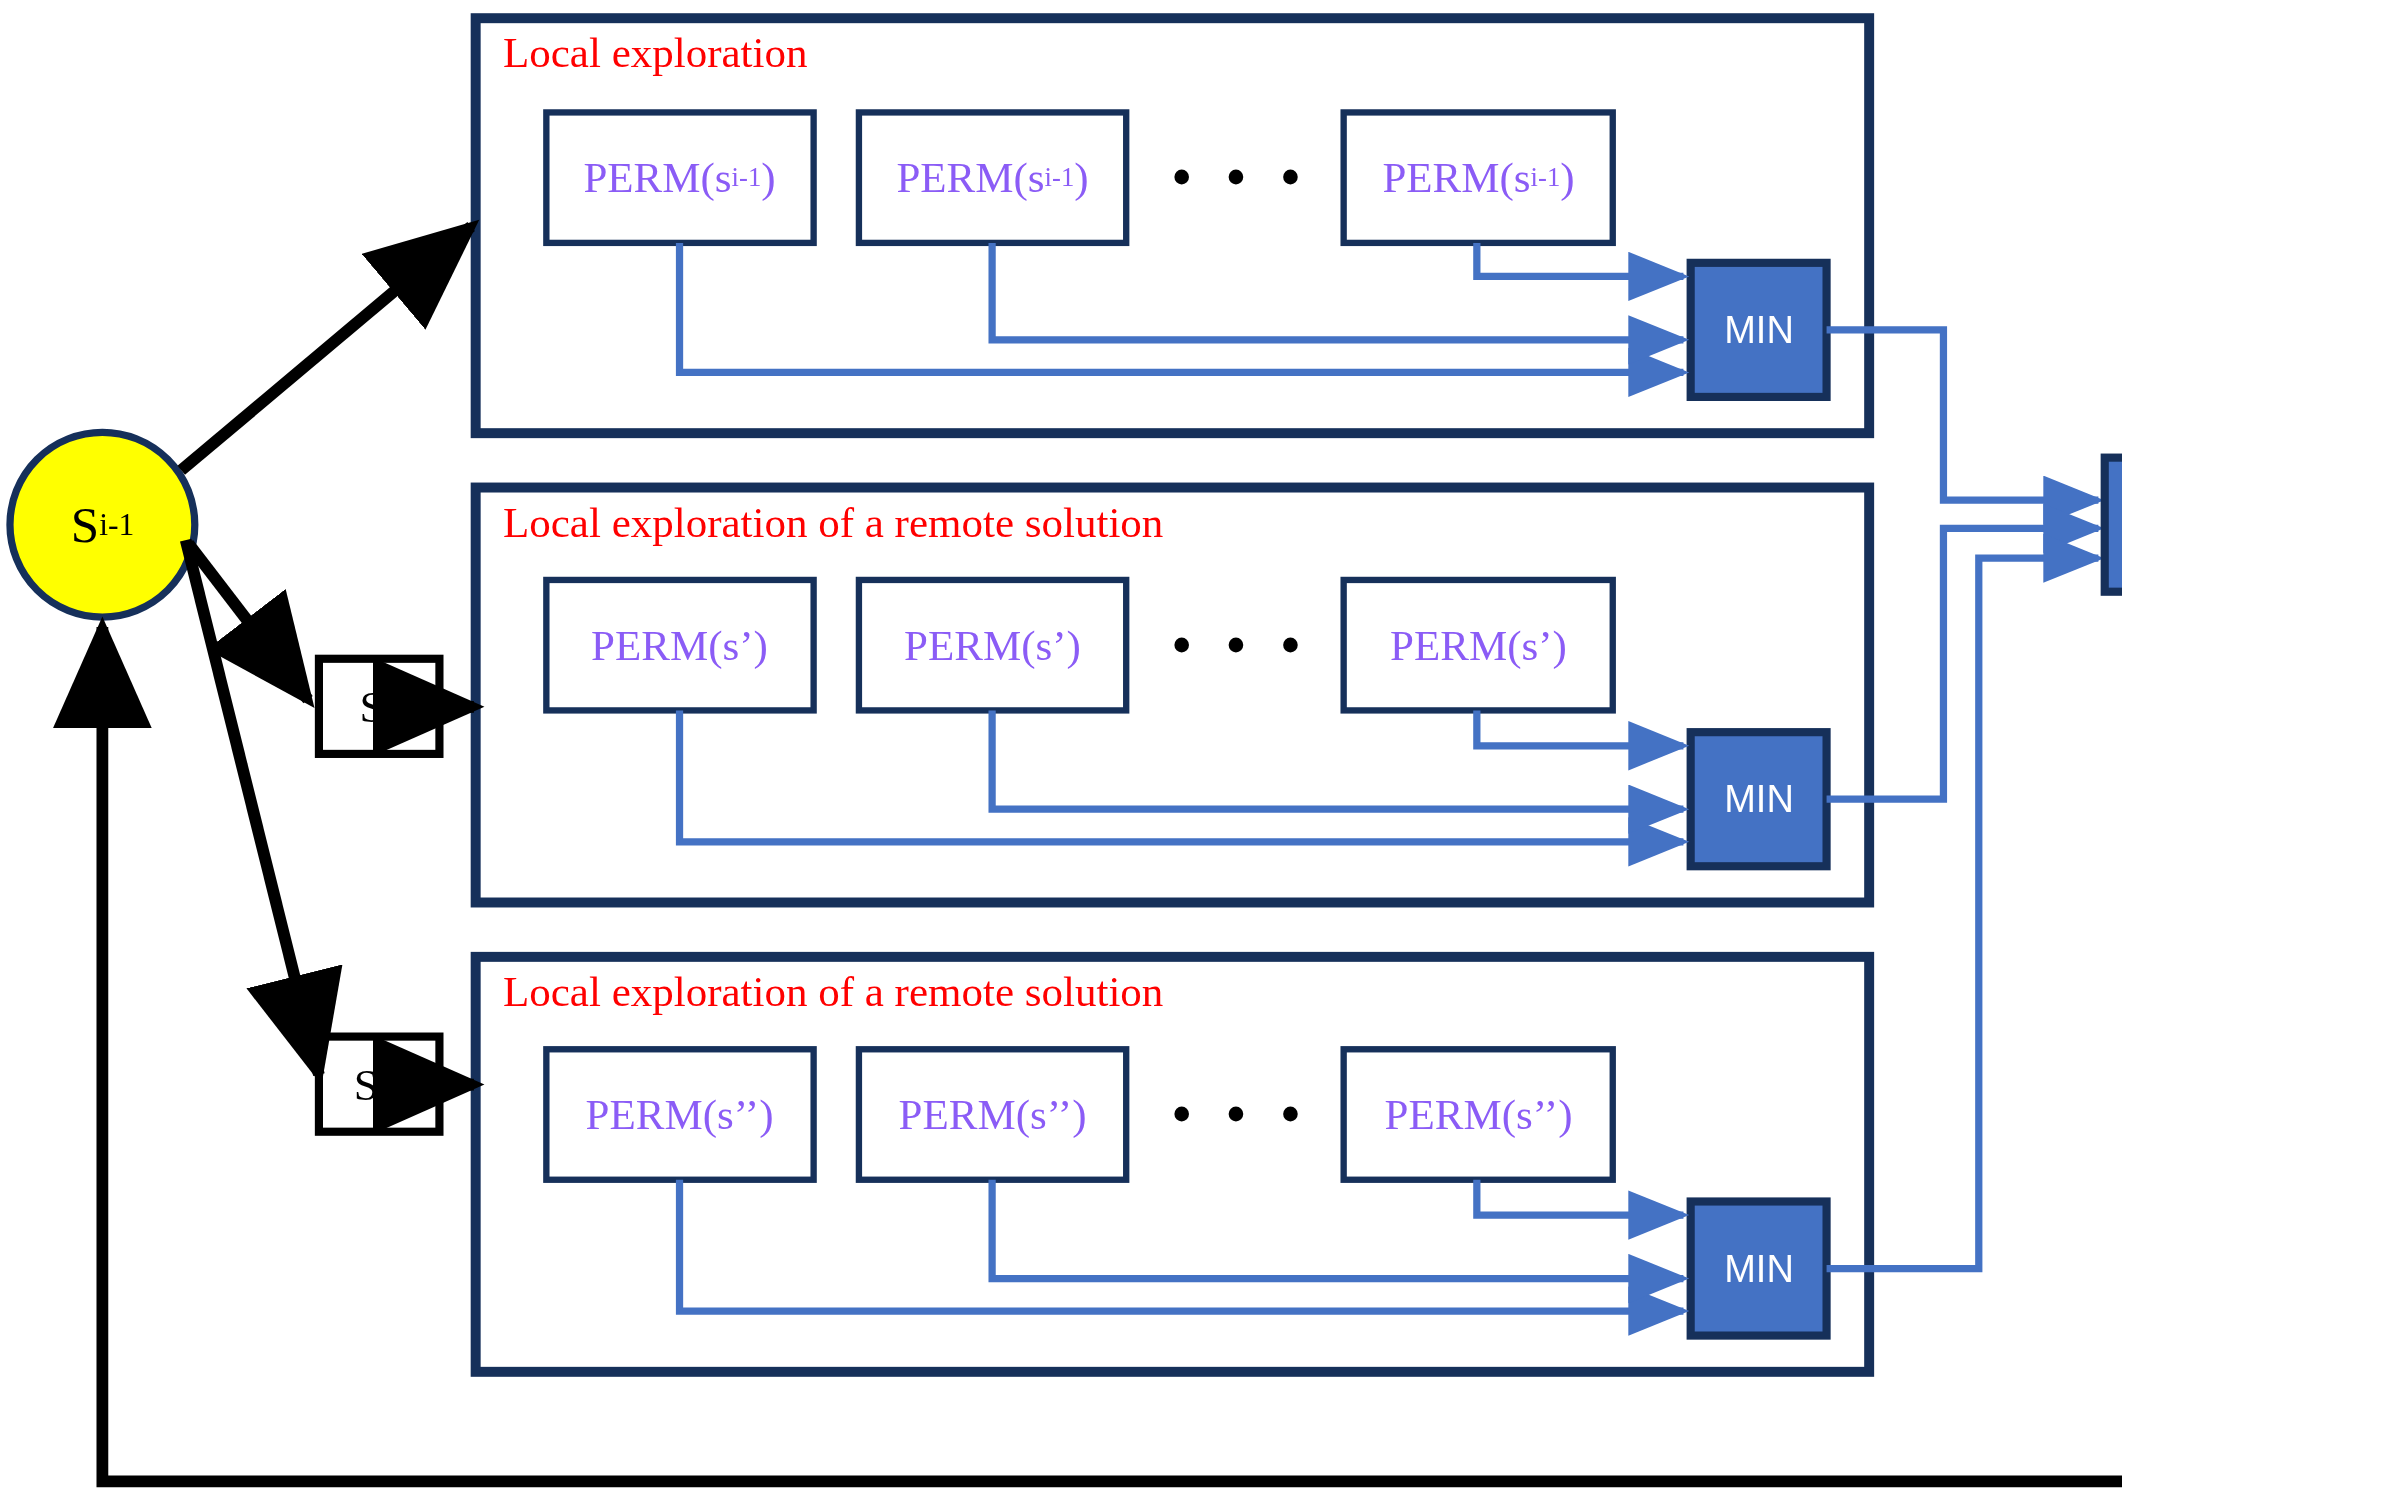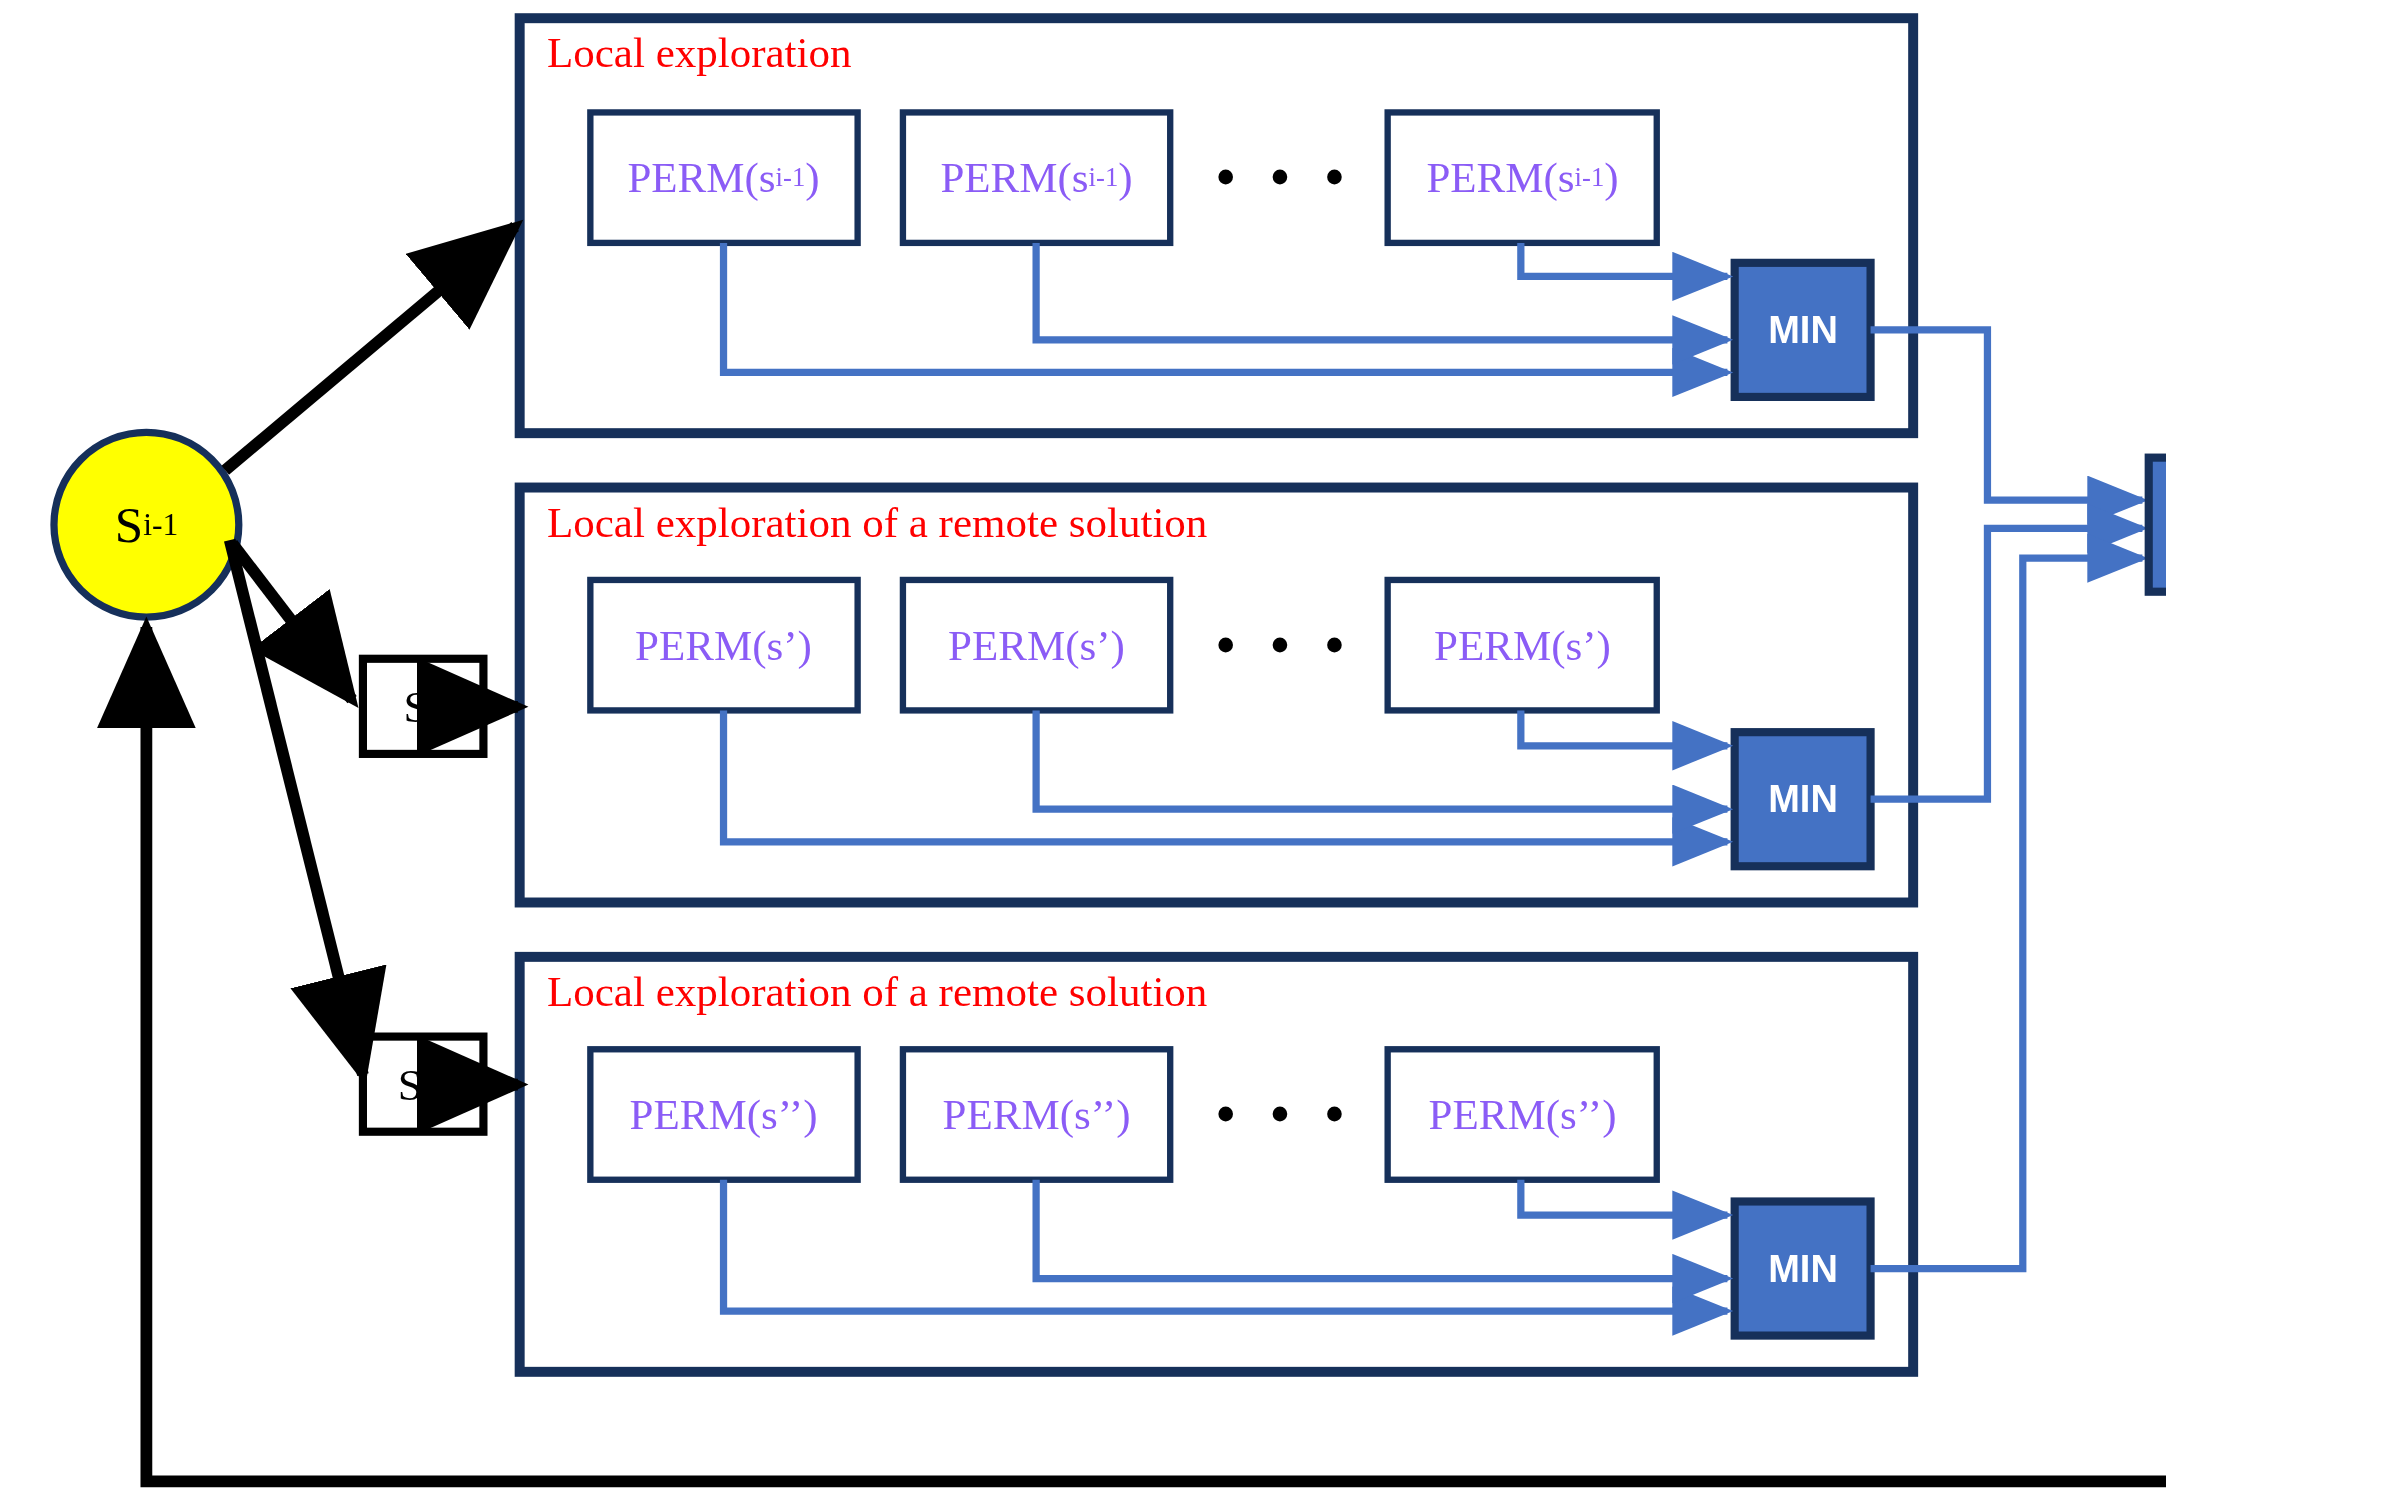--- a/index.html
+++ b/index.html
@@ -1,26 +1,26 @@
 <!DOCTYPE html>
 <html style="font-size:14.5px"><head>
 <meta charset="utf-8">
 <style>
   html,body{margin:0;padding:0;background:#ffffff;}
   body{font-family:"Liberation Serif", serif;}
-  #stage{position:relative;width:2122px;height:1506px;background:#ffffff;overflow:hidden;margin-left:44px;}
+  #stage{position:relative;width:2122px;height:1506px;background:#ffffff;overflow:hidden;}
   #svgroot{position:absolute;left:0;top:0;width:2401px;height:1506px;}
 
   .lbl{position:absolute;display:flex;align-items:center;justify-content:center;
        text-align:center;pointer-events:none;white-space:nowrap;}
 
   .panel-title{color:#FF0000;font-family:"Liberation Serif",serif;font-size:43px;
                line-height:1;letter-spacing:0px;}
   .perm-text{color:#8b5cf6;font-family:"Liberation Serif",serif;font-size:43px;}
-  .min-text{color:#FFFFFF;font-family:"Liberation Sans",sans-serif;font-size:38px;font-weight:bold;}
+  .min-text{color:#FFFFFF;font-family:"Liberation Sans",sans-serif;font-size:38px;}
   .node-text{color:#000000;font-family:"Liberation Serif",serif;font-size:51px;}
   .sq-text{color:#000000;font-family:"Liberation Serif",serif;font-size:45px;}
   .dots-text{color:#000000;font-family:"Liberation Serif",serif;font-size:54px;
              letter-spacing:11px;font-weight:bold;}
   sub{font-size:0.62em;vertical-align:-0.30em;}
 </style>
 </head>
 <body>
 
 <div id="stage">

